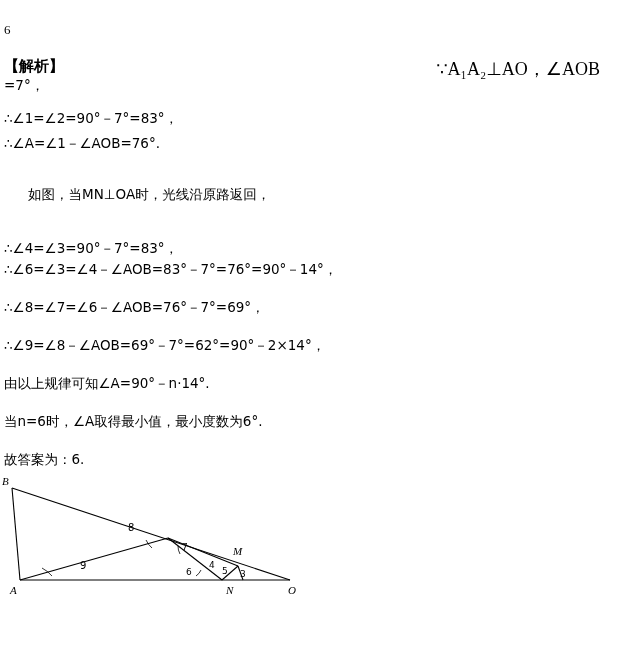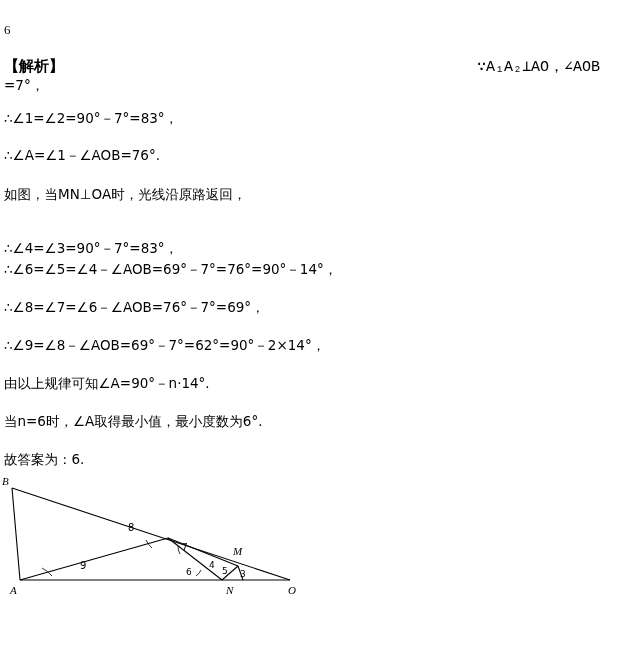--- a/index.html
+++ b/index.html
@@ -36,22 +36,22 @@
     justify-content: space-between;
     align-items: flex-start;
     font-size: 14px;
   }
   .head-label {
     font-weight: bold;
     font-family: "DejaVu Sans", sans-serif;
     font-size: 15px;
   }
   .head-right {
-    font-size: 15px;
-    font-family: Liberation Mono, monospace;
+    font-size: 18px;
+    font-family: Liberation Serif, serif;
     padding-right: 26px;
     white-space: nowrap;
   }
   .line {
     position: absolute;
     left: 4px;
     font-size: 13.5px;
     font-family: "DejaVu Sans", sans-serif;
     white-space: nowrap;
     letter-spacing: 0px;
@@ -71,24 +71,24 @@
 
   <div class="answer-num">6</div>
 
   <div class="head-row">
     <span class="head-label">【解析】</span>
     <span class="head-right">∵A₁A₂⊥AO，∠AOB</span>
   </div>
 
   <div class="line" style="top:77px;">=7°，</div>
   <div class="line" style="top:110px;">∴∠1=∠2=90°－7°=83°，</div>
-  <div class="line" style="top:147px;text-align:right;">∴∠A=∠1－∠AOB=76°.</div>
-  <div class="line" style="top:186px;">如图，当MN⊥OA时，光线沿原路返回，</div>
+  <div class="line" style="top:135px;text-align:right;">∴∠A=∠1－∠AOB=76°.</div>
+  <div class="line" style="top:186px;margin-left:24px;">如图，当MN⊥OA时，光线沿原路返回，</div>
   <div class="line" style="top:240px;">∴∠4=∠3=90°－7°=83°，</div>
-  <div class="line" style="top:261px;">∴∠6=∠5=∠4－∠AOB=69°－7°=76°=90°－14°，</div>
+  <div class="line" style="top:261px;">∴∠6=∠3=∠4－∠AOB=83°－7°=76°=90°－14°，</div>
   <div class="line" style="top:299px;">∴∠8=∠7=∠6－∠AOB=76°－7°=69°，</div>
   <div class="line" style="top:337px;">∴∠9=∠8－∠AOB=69°－7°=62°=90°－2×14°，</div>
   <div class="line" style="top:375px;">由以上规律可知∠A=90°－n·14°.</div>
   <div class="line" style="top:413px;">当n=6时，∠A取得最小值，最小度数为6°.</div>
   <div class="line" style="top:451px;">故答案为：6.</div>
 
   <svg class="fig" viewBox="0 0 330 130">
 
     <line x1="20" y1="110" x2="290" y2="110" stroke="#000" stroke-width="1.1"></line>
     <line x1="20" y1="110" x2="12" y2="18" stroke="#000" stroke-width="1.1"></line>

